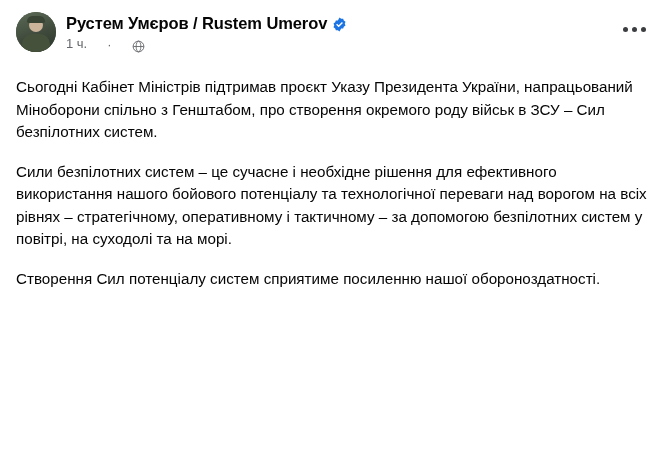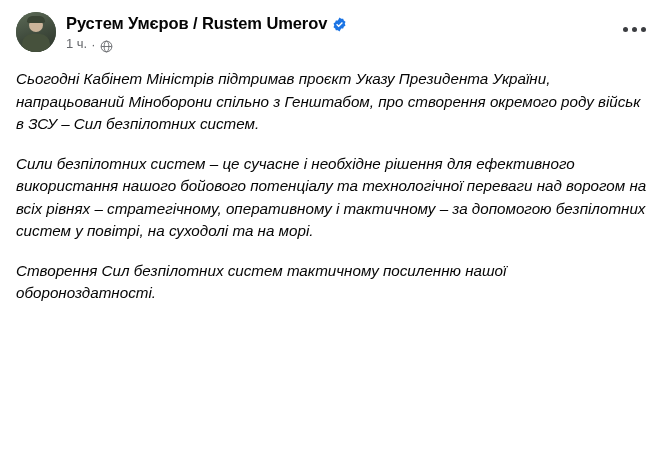--- a/index.html
+++ b/index.html
@@ -92,21 +92,21 @@
     display: inline-block;
     width: 15px;
     height: 15px;
     flex: 0 0 15px;
     position: relative;
     top: 1px;
   }
   .meta-row {
     display: flex;
     align-items: center;
-    gap: 4px;
+    gap: 20px;
     margin-top: 3px;
     color: #65676b;
     font-size: 13px;
     line-height: 16px;
   }
   .globe-icon {
     display: inline-block;
     width: 13px;
     height: 13px;
     position: relative;
@@ -131,25 +131,24 @@
     cursor: pointer;
   }
   .menu-dots span {
     width: 5px;
     height: 5px;
     border-radius: 50%;
     background: #3b3d41;
     display: block;
   }
   .post-body {
-    margin-top: 14px;
+    margin-top: 22px;
     font-size: 15.2px;
     line-height: 22.5px;
     color: #050505;
-    font-style: italic;
   }
   .post-body p {
     margin: 0 0 17px 0;
   }
   .post-body p:last-child {
     margin-bottom: 0;
   }
   .hashtags {
     margin-top: 2px;
     font-size: 15.2px;
@@ -205,17 +204,17 @@
     <div class="menu-dots">
       <span></span>
       <span></span>
       <span></span>
     </div>
   </div>
 
   <div class="post-body">
     <p>Сьогодні Кабінет Міністрів підтримав проєкт Указу Президента України, напрацьований Міноборони спільно з Генштабом, про створення окремого роду військ в ЗСУ – Сил безпілотних систем.</p>
     <p>Сили безпілотних систем – це сучасне і необхідне рішення для ефективного використання нашого бойового потенціалу та технологічної переваги над ворогом на всіх рівнях – стратегічному, оперативному і тактичному – за допомогою безпілотних систем у повітрі, на суходолі та на морі.</p>
-    <p>Створення Сил безпілотних систем тактичному посиленню нашої обороноздатності.</p>
+    <p>Створення Сил потенціалу систем сприятиме посиленню нашої обороноздатності.</p>
   </div>
 
 
 </div>
 
 </body></html>

